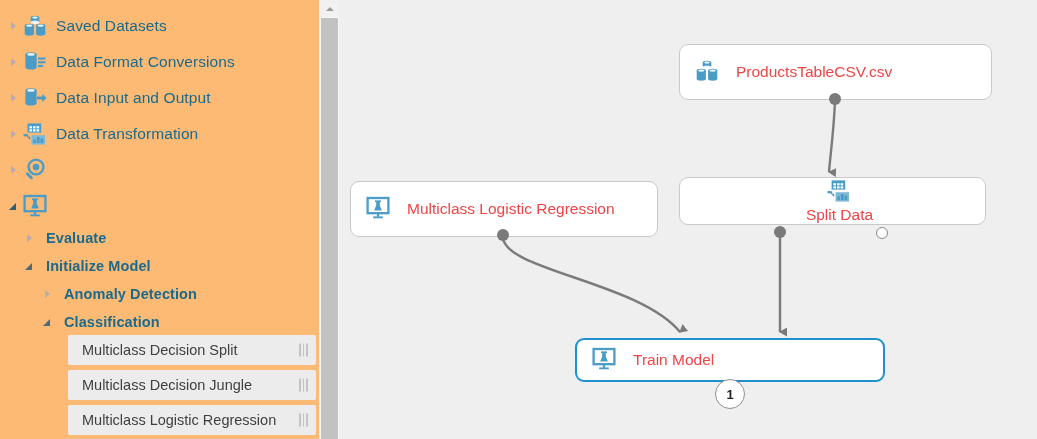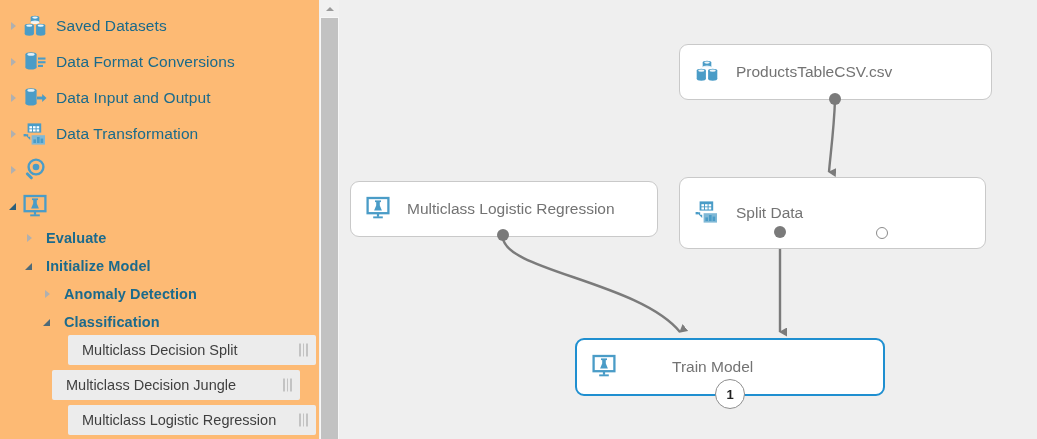--- a/index.html
+++ b/index.html
@@ -91,21 +91,21 @@
     background:#efefef;overflow:hidden;
   }
   #wires{position:absolute;left:0;top:0;width:698px;height:439px;}
 
   .node{
     position:absolute;background:#ffffff;border:1px solid #c9c9c9;
     border-radius:9px;display:flex;align-items:center;box-sizing:border-box;
   }
   .node.selected{border:2px solid #1f8fd0;}
   .node-icon{width:28px;height:28px;margin-left:14px;flex:0 0 28px;position:relative;}
-  .node-label{font-size:15.5px;color:#737373;margin-left:14px;white-space:nowrap;}
+  .node-label{font-size:15.5px;color:#ef4444;margin-left:14px;white-space:nowrap;}
 
   .port{
     position:absolute;width:12px;height:12px;border-radius:50%;
     background:#7a7a7a;
   }
   .port.open{background:#ffffff;border:1.6px solid #8b8b8b;width:10px;height:10px;}
 
   .badge{
     position:absolute;width:28px;height:28px;border-radius:50%;
     background:#ffffff;border:1.6px solid #8e8e8e;
@@ -249,21 +249,21 @@
       </div>
     <div id="leaf-rows">
         <div class="leaf-row" style="top: 335px; left: 68px; width: 248px;">
           <span class="leaf-label">Multiclass Decision Split</span>
           <span class="drag-handle">
             <i></i>
             <i></i>
             <i></i>
           </span>
         </div>
-        <div class="leaf-row" style="top: 370px; left: 52px; width: 248px;">
+        <div class="leaf-row" style="top: 370px; left: 68px; width: 248px;">
           <span class="leaf-label">Multiclass Decision Jungle</span>
           <span class="drag-handle">
             <i></i>
             <i></i>
             <i></i>
           </span>
         </div>
         <div class="leaf-row" style="top: 405px; left: 68px; width: 248px;">
           <span class="leaf-label">Multiclass Logistic Regression</span>
           <span class="drag-handle">
@@ -327,21 +327,21 @@
       <g fill="#4a9cc7">
         <rect x="10" y="5.4" width="6" height="1.7"></rect>
         <path d="M11.2,7.1 L11.2,10.4 L9.1,15.6 L16.9,15.6 L14.8,10.4 L14.8,7.1 Z"></path>
         <rect x="11.9" y="18.2" width="2.2" height="3.6"></rect>
         <rect x="8.2" y="21.4" width="9.6" height="1.9"></rect>
       </g>
     </svg>
           </span>
           <span class="node-label">Multiclass Logistic Regression</span>
         </div>
-        <div class="node" style="left: 340px; top: 177px; width: 307px; height: 72px;">
+        <div class="node" style="left: 340px; top: 177px; width: 307px; height: 48px; flex-direction: column;">
           <span class="node-icon">
             <svg class="ic" width="28" height="28" viewBox="0 0 26 26">
       <rect x="5.6" y="2.4" width="13.6" height="9.2" fill="#4a9cc7"></rect>
       <g fill="#fff">
         <rect x="7.4" y="5.2" width="2.6" height="2.2"></rect>
         <rect x="11" y="5.2" width="2.6" height="2.2"></rect>
         <rect x="14.6" y="5.2" width="2.6" height="2.2"></rect>
         <rect x="7.4" y="8.3" width="2.6" height="2.2"></rect>
         <rect x="11" y="8.3" width="2.6" height="2.2"></rect>
         <rect x="14.6" y="8.3" width="2.6" height="2.2"></rect>
@@ -351,21 +351,21 @@
       <rect x="9.6" y="14.2" width="13.4" height="9.4" fill="#7fb8d6"></rect>
       <g fill="#4a9cc7">
         <rect x="11.4" y="18.4" width="2.6" height="3.6"></rect>
         <rect x="15" y="16" width="2.6" height="6"></rect>
         <rect x="18.6" y="17.6" width="2.6" height="4.4"></rect>
       </g>
     </svg>
           </span>
           <span class="node-label">Split Data</span>
         </div>
-        <div class="node selected" style="left: 236px; top: 338px; width: 310px; height: 58px; gap: 39px;">
+        <div class="node selected" style="left: 236px; top: 338px; width: 310px; height: 44px;">
           <span class="node-icon">
             <svg class="ic" width="28" height="28" viewBox="0 0 26 26">
       <rect x="2.6" y="3" width="20.8" height="15.2" fill="none" stroke="#4a9cc7" stroke-width="2.3"></rect>
       <g fill="#4a9cc7">
         <rect x="10" y="5.4" width="6" height="1.7"></rect>
         <path d="M11.2,7.1 L11.2,10.4 L9.1,15.6 L16.9,15.6 L14.8,10.4 L14.8,7.1 Z"></path>
         <rect x="11.9" y="18.2" width="2.2" height="3.6"></rect>
         <rect x="8.2" y="21.4" width="9.6" height="1.9"></rect>
       </g>
     </svg>

